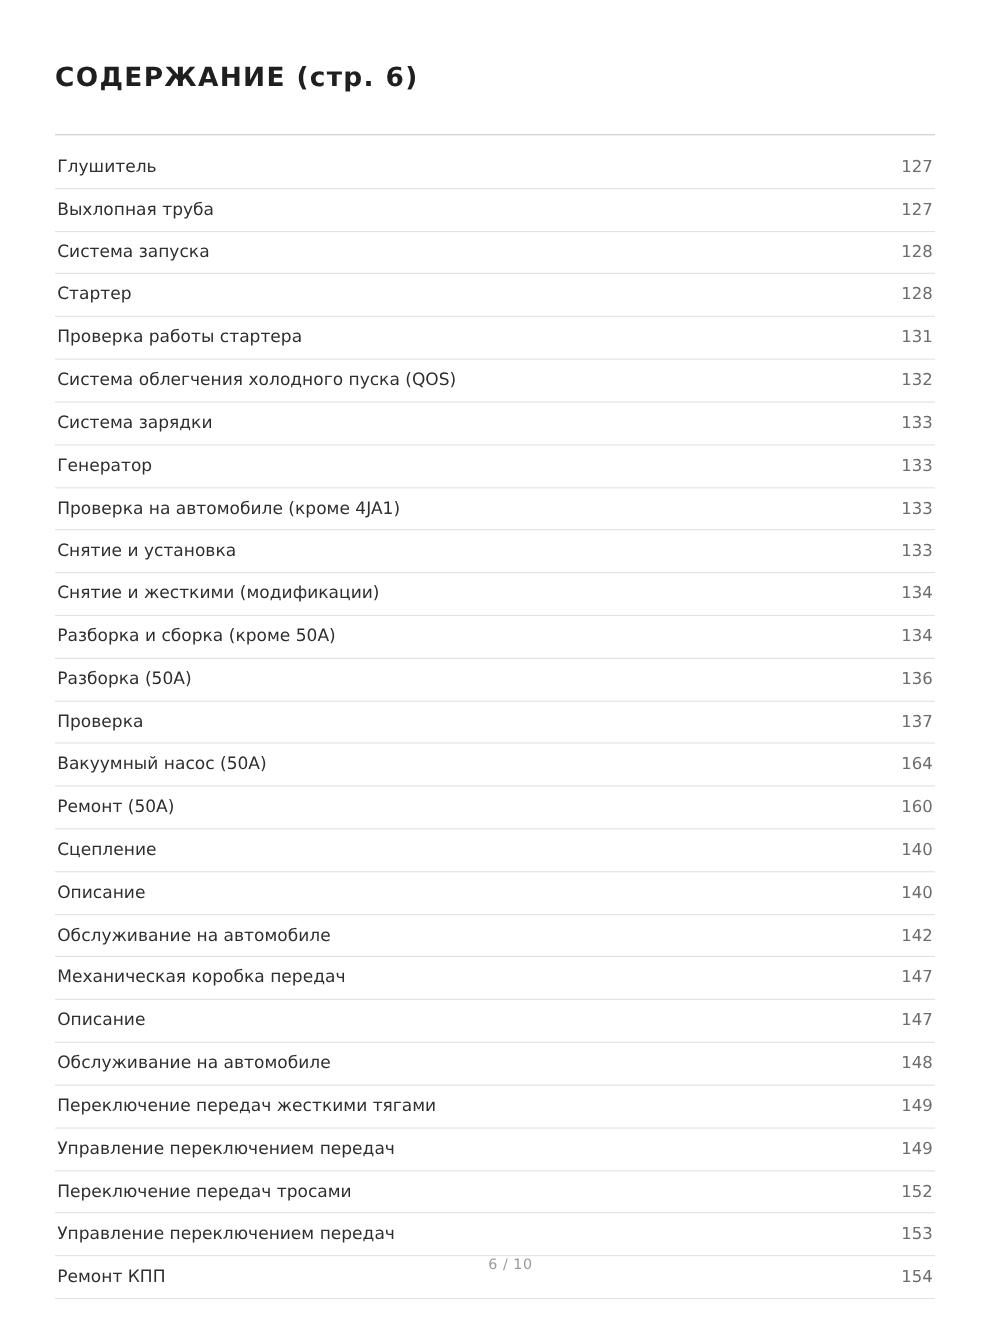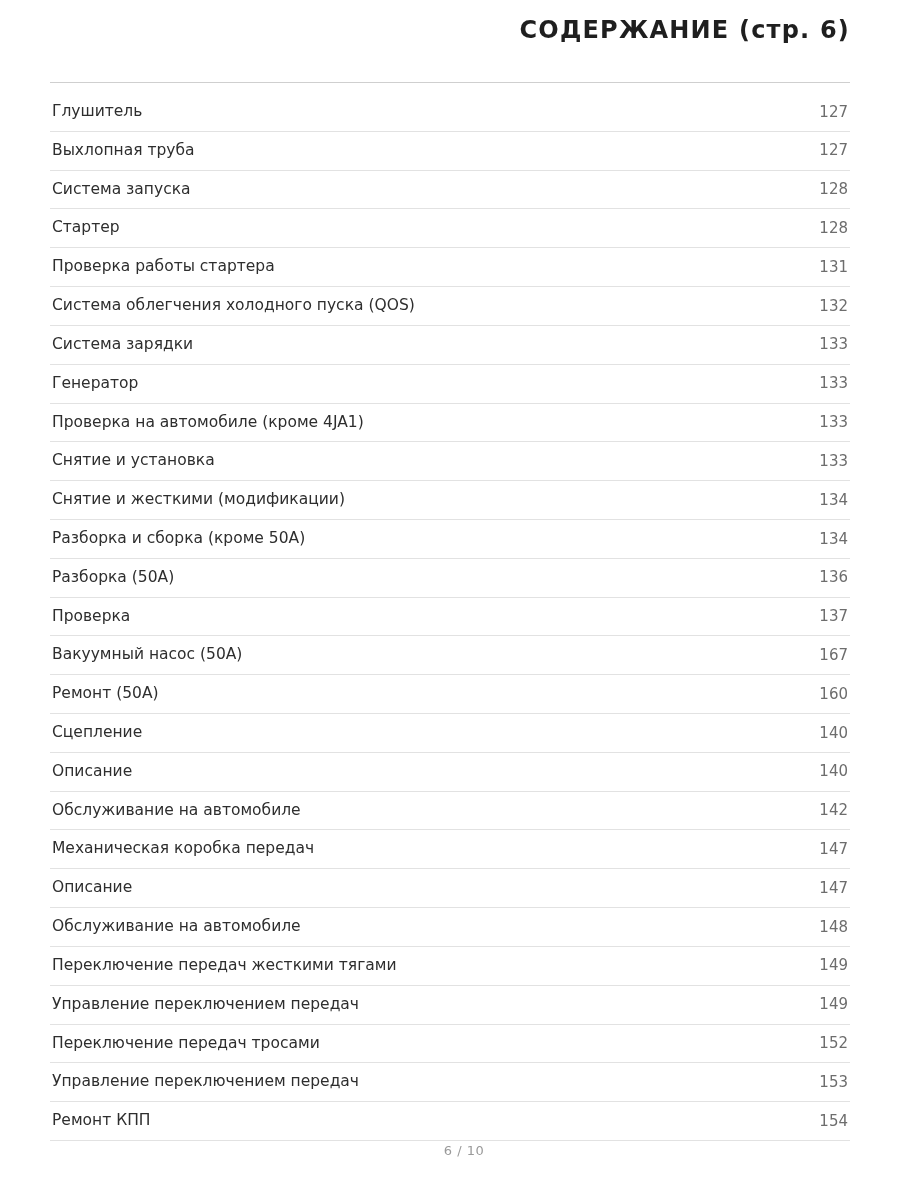--- a/index.html
+++ b/index.html
@@ -17,42 +17,42 @@
   .page {
     position: relative;
     width: 900px;
     height: 1200px;
     box-sizing: border-box;
     padding: 0 50px;
     display: flex;
     flex-direction: column;
   }
   .page-title {
-    text-align: right;
+    text-align: left;
     font-size: 24px;
     font-weight: bold;
     letter-spacing: 1.2px;
     color: #1f1f1f;
-    margin-top: 16px;
+    margin-top: 56px;
     margin-bottom: 0;
   }
   .title-rule {
     border: 0;
     border-top: 1px solid #cfcfcf;
     margin: 38px 0 0 0;
     width: 100%;
   }
   .toc {
     margin-top: 10px;
     display: flex;
     flex-direction: column;
   }
   .toc-row {
     display: flex;
-    align-items: flex-end;
+    align-items: flex-start;
     justify-content: space-between;
     border-bottom: 1px solid #e2e2e2;
     padding: 10px 2px 10px 2px;
     font-size: 15.5px;
     line-height: 1.15;
   }
   .toc-row:first-child {
     border-top: 0;
   }
   .toc-label {
@@ -143,21 +143,21 @@
       <div class="toc-row">
         <span class="toc-label">Разборка (50А)</span>
         <span class="toc-page">136</span>
       </div>
       <div class="toc-row">
         <span class="toc-label">Проверка</span>
         <span class="toc-page">137</span>
       </div>
       <div class="toc-row">
         <span class="toc-label">Вакуумный насос (50А)</span>
-        <span class="toc-page">167</span>
+        <span class="toc-page">164</span>
       </div>
       <div class="toc-row">
         <span class="toc-label">Ремонт (50А)</span>
         <span class="toc-page">160</span>
       </div>
       <div class="toc-row">
         <span class="toc-label">Сцепление</span>
         <span class="toc-page">140</span>
       </div>
       <div class="toc-row">

